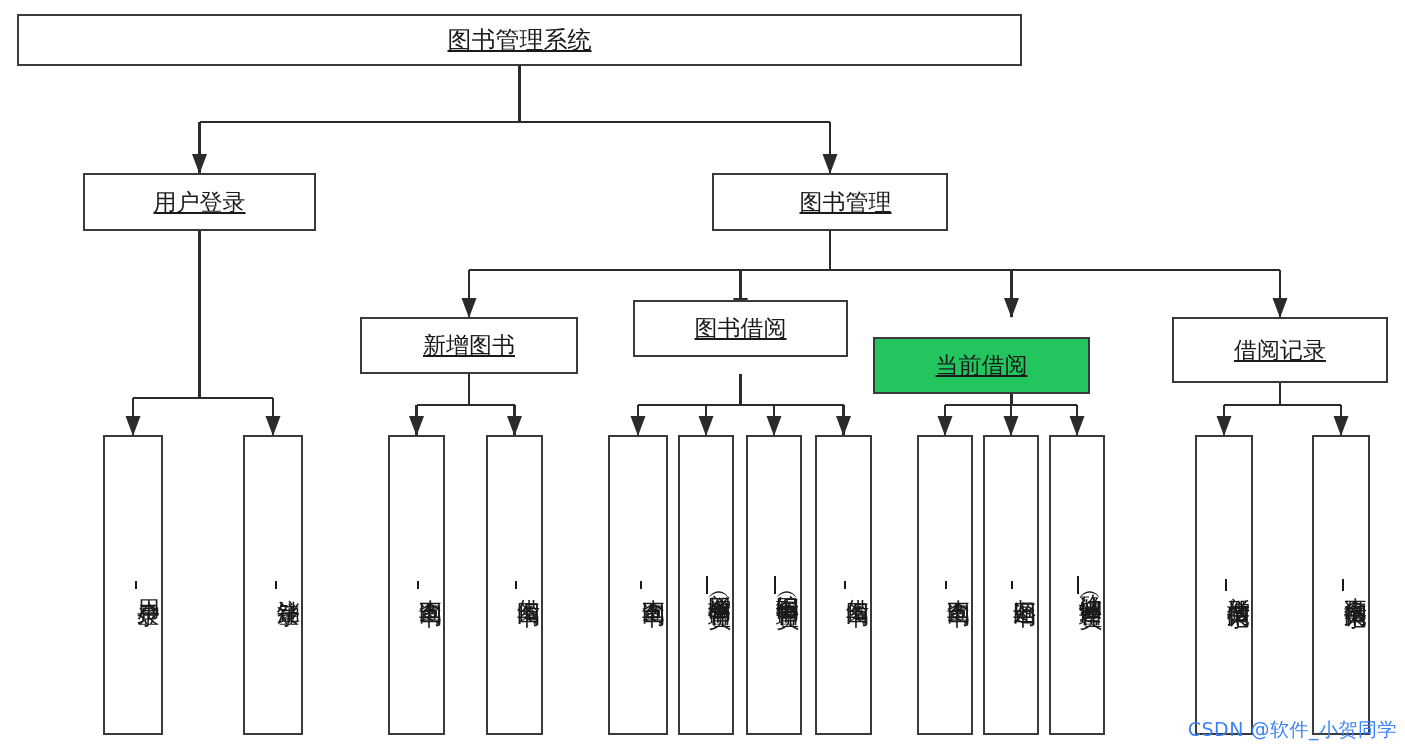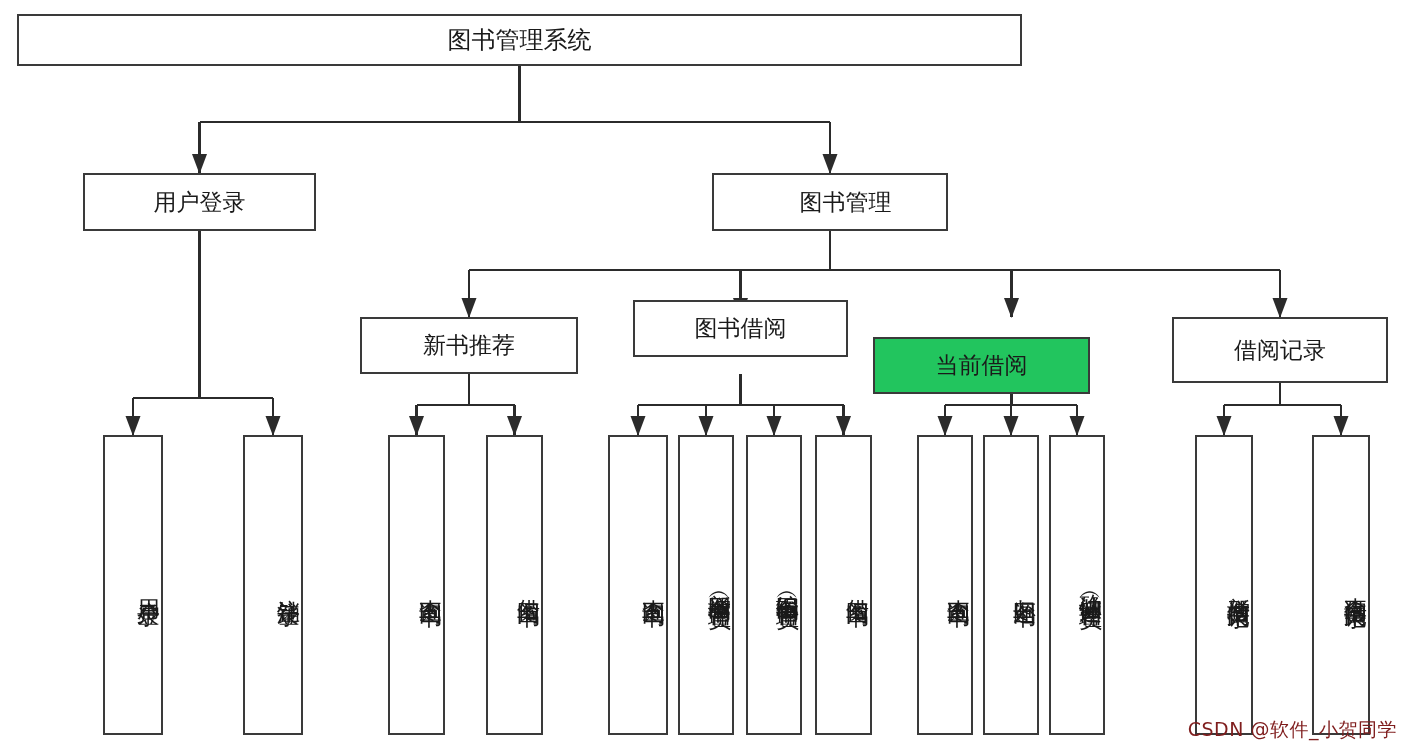--- a/index.html
+++ b/index.html
@@ -29,20 +29,21 @@
   .node {
     position: absolute;
     box-sizing: border-box;
     background: #ffffff;
     border: 2.5px solid #3a3a3a;
     display: flex;
     align-items: center;
     justify-content: center;
     color: #1a1a1a;
     z-index: 2;
+    text-decoration: underline;
   }
   .node.level0 { font-size: 24px; }
   .node.level1 { font-size: 23px; }
   .node.level2 { font-size: 23px; }
   .node.leaf {
     font-size: 23px;
     writing-mode: vertical-rl;
     text-orientation: upright;
     letter-spacing: 2px;
     line-height: 1.05;
@@ -57,21 +58,21 @@
   .leaf .node-label {
     writing-mode: vertical-rl;
     text-orientation: upright;
     white-space: nowrap;
   }
   #watermark {
     position: absolute;
     right: 8px;
     bottom: 4px;
     font-size: 19px;
-    color: #7f1d1d;
+    color: #3b82f6;
     letter-spacing: 0.5px;
     z-index: 3;
     white-space: nowrap;
     user-select: none;
     margin-left: 16px;
   }
 </style>
 </head>
 <body>
 
@@ -136,21 +137,21 @@
       <div class="node level0" style="left: 17px; top: 14px; width: 1005px; height: 52px; border-color: rgb(58, 58, 58); background: rgb(255, 255, 255); color: rgb(26, 26, 26);">
         <span class="node-label">图书管理系统</span>
       </div>
       <div class="node level1" style="left: 83px; top: 173px; width: 233px; height: 58px; border-color: rgb(58, 58, 58); background: rgb(255, 255, 255); color: rgb(26, 26, 26);">
         <span class="node-label">用户登录</span>
       </div>
       <div class="node level1" style="left: 712px; top: 173px; width: 236px; height: 58px; border-color: rgb(58, 58, 58); background: rgb(255, 255, 255); color: rgb(26, 26, 26); padding-left: 31px;">
         <span class="node-label">图书管理</span>
       </div>
       <div class="node level2" style="left: 360px; top: 317px; width: 218px; height: 57px; border-color: rgb(58, 58, 58); background: rgb(255, 255, 255); color: rgb(26, 26, 26);">
-        <span class="node-label">新书推荐</span>
+        <span class="node-label">新增图书</span>
       </div>
       <div class="node level2" style="left: 633px; top: 300px; width: 215px; height: 57px; border-color: rgb(58, 58, 58); background: rgb(255, 255, 255); color: rgb(26, 26, 26);">
         <span class="node-label">图书借阅</span>
       </div>
       <div class="node level2" style="left: 873px; top: 317px; width: 217px; height: 57px; border-color: rgb(58, 58, 58); background: #22c55e; color: rgb(26, 26, 26); margin-top: 20px;">
         <span class="node-label">当前借阅</span>
       </div>
       <div class="node level2" style="left: 1172px; top: 317px; width: 216px; height: 66px; border-color: rgb(58, 58, 58); background: rgb(255, 255, 255); color: rgb(26, 26, 26);">
         <span class="node-label">借阅记录</span>
       </div>

